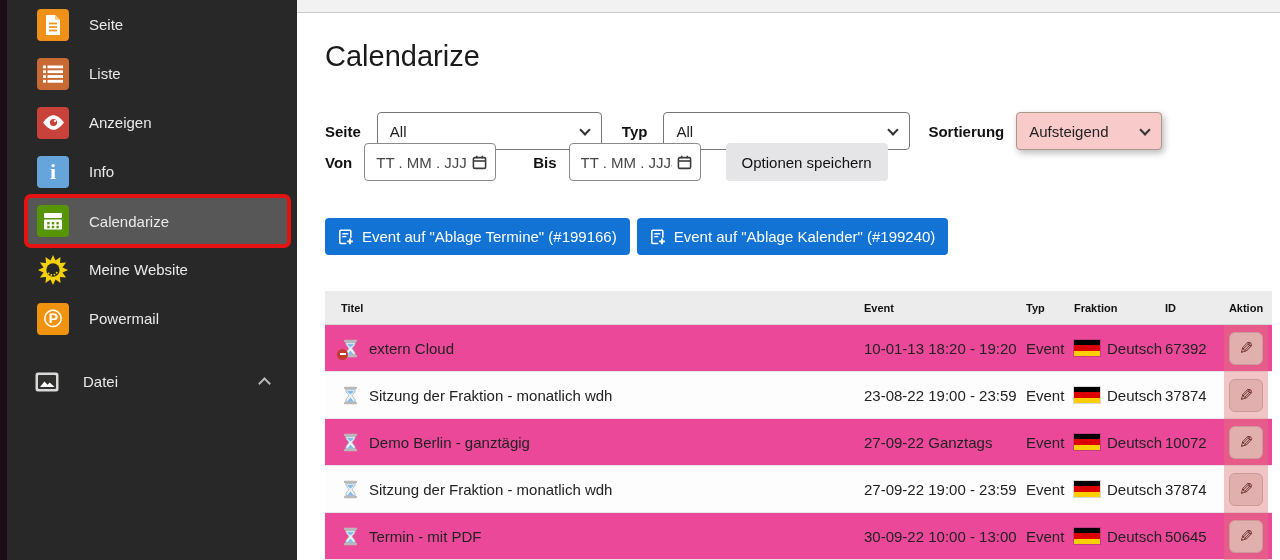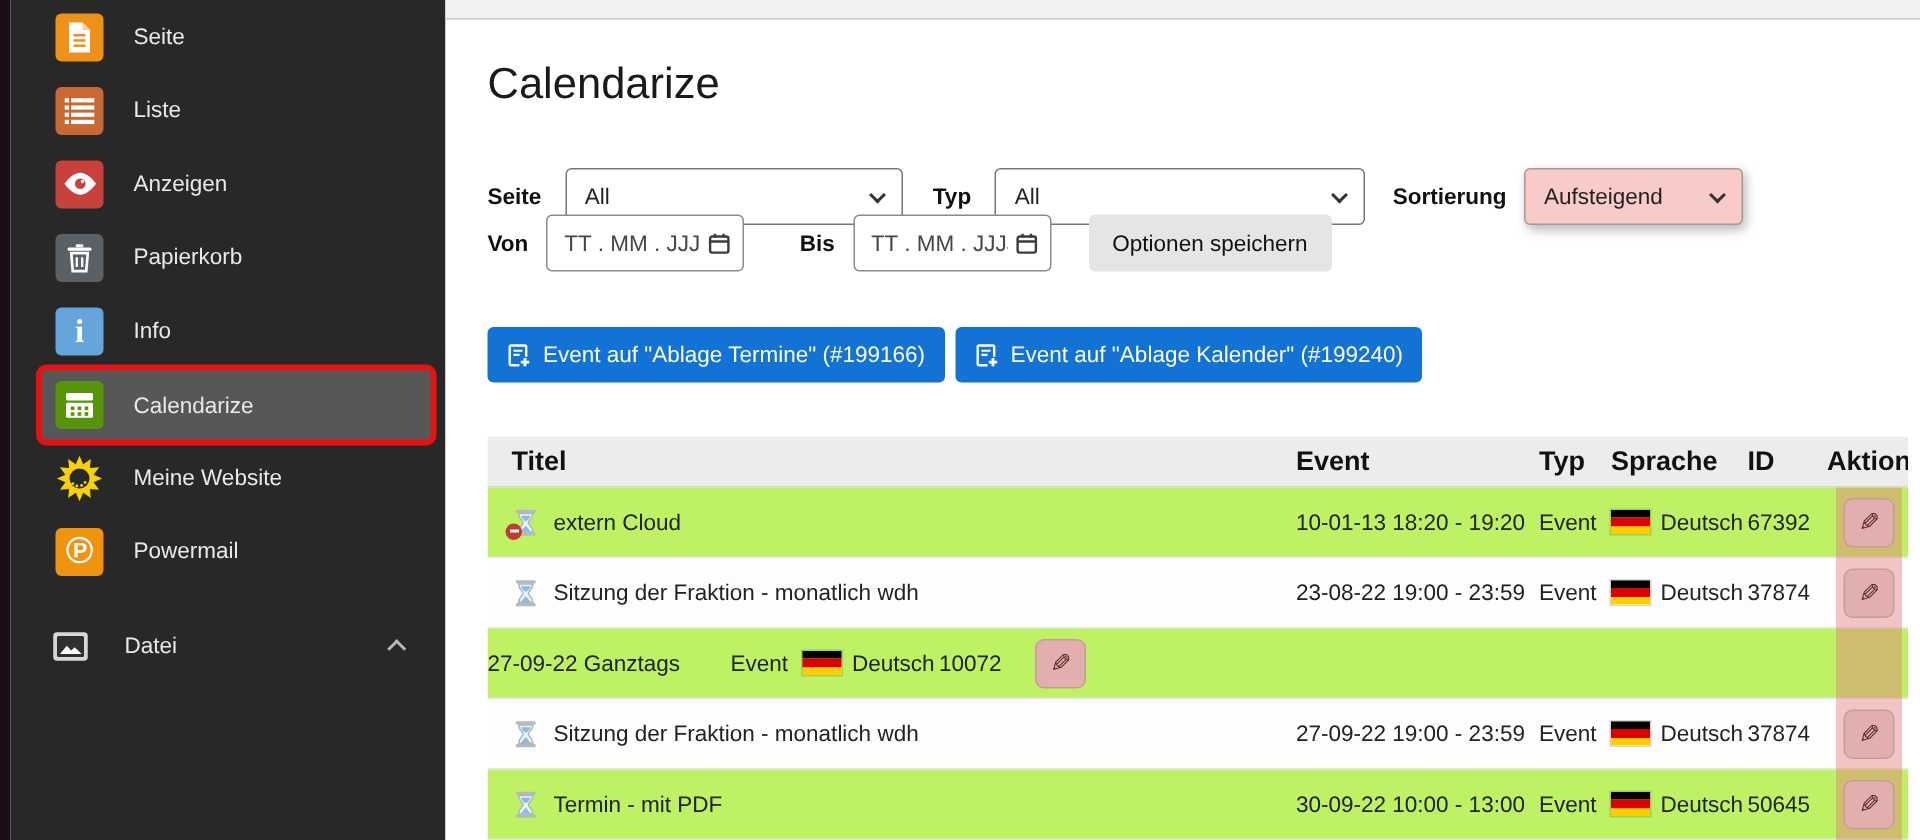--- a/index.html
+++ b/index.html
@@ -48,23 +48,23 @@
   .dateinput input { border:none; outline:none; width:100%; height:100%; border-radius:4px; padding:0 28px 0 11px; font-size:15px; color:#333; font-family:"Liberation Sans", sans-serif; background:transparent; }
   .dateinput input::placeholder { color:#474747; opacity:1; }
   .dateinput .cal { position:absolute; right:8px; top:11px; }
   .graybtn { height:38px; margin-left:25px; background:#e5e5e8; border:none; border-radius:4px; padding:0 16px; font-size:15px; color:#111; font-family:"Liberation Sans", sans-serif; cursor:pointer; }
 
   .btnrow { position:absolute; top:218px; left:28px; display:flex; gap:7px; }
   .bluebtn { height:37px; background:#1273d4; color:#fff; border:none; border-radius:4px; padding:0 13px; font-size:15px; display:flex; align-items:center; gap:8px; font-family:"Liberation Sans", sans-serif; cursor:pointer; }
 
   
   .table-wrap { position:absolute; top:291px; left:28px; width:947px; height:269px; overflow:hidden; }
-  .thead { display:flex; align-items:center; height:34px; background:#ececec; border-bottom:1px solid #d5d5d5; font-weight:bold; font-size:18px; color:#111; }
+  .thead { display:flex; align-items:center; height:34px; background:#ececec; border-bottom:1px solid #d5d5d5; font-weight:bold; font-size:11px; color:#111; }
   .trow { display:flex; align-items:center; height:47px; font-size:15px; color:#222; border-bottom:1px solid #e6e6e6; }
-  .trow.odd { background:#bef264; }
+  .trow.odd { background:#ec4899; }
   .trow.even { background:#fdfdfd; }
   .c-titel { flex:1; padding-left:16px; display:flex; align-items:center; gap:9px; }
   .c-datum { width:162px; flex:none; }
   .c-typ { width:48px; flex:none; }
   .c-sprache { width:91px; flex:none; display:flex; align-items:center; gap:7px; }
   .c-id { width:55px; flex:none; }
   .c-aktion { width:52px; flex:none; display:flex; justify-content:center; }
   .hgwrap { position:relative; width:19px; height:19px; flex:none; }
   .blocked { position:absolute; left:-4px; bottom:-2px; width:11px; height:11px; background:#c33c32; border-radius:50%; display:flex; align-items:center; justify-content:center; }
   .blocked i { display:block; width:6px; height:2px; background:#fff; }
@@ -116,32 +116,20 @@
       <span class="sq sq-anzeigen">
         <svg width="23" height="17" viewBox="0 0 22 16">
             <path d="M1 8c3.5-4.8 7-7 10-7s6.5 2.2 10 7c-3.5 4.8-7 7-10 7S4.5 12.8 1 8z" fill="#fff"></path>
             <circle cx="11" cy="8" r="3.4" fill="#c8413a"></circle>
             <circle cx="12.4" cy="6.6" r="1.1" fill="#fff"></circle>
           </svg>
       </span>
       <span class="label">Anzeigen</span>
     </div>
     <div class="nav-item">
-      <span class="sq sq-papierkorb">
-        <svg width="18" height="20" viewBox="0 0 18 20">
-            <rect x="1" y="3" width="16" height="2.2" rx="1" fill="#fff"></rect>
-            <rect x="6.5" y="0.8" width="5" height="2" rx="0.6" fill="#fff"></rect>
-            <path d="M3.5 6.8h11l-1 12H4.5z" fill="none" stroke="#fff" stroke-width="1.8"></path>
-            <line x1="7.2" y1="9.5" x2="7.2" y2="16" stroke="#fff" stroke-width="1.5"></line>
-            <line x1="10.8" y1="9.5" x2="10.8" y2="16" stroke="#fff" stroke-width="1.5"></line>
-          </svg>
-      </span>
-      <span class="label">Papierkorb</span>
-    </div>
-    <div class="nav-item">
       <span class="sq sq-info">
           <span class="info-i">i</span>
         </span>
       <span class="label">Info</span>
     </div>
     <div class="nav-item active">
       <span class="sq sq-calendarize">
         <svg width="20" height="20" viewBox="0 0 20 20">
             <rect x="1" y="2" width="18" height="5" rx="1" fill="#fff"></rect>
             <rect x="1" y="8.5" width="18" height="10" rx="1" fill="#fff"></rect>
@@ -266,21 +254,21 @@
       </button>
     </div>
 
     <div class="table-wrap">
       <div class="aktion-overlay"></div>
 
       <div class="thead">
         <div class="c-titel">Titel</div>
         <div class="c-datum">Event</div>
         <div class="c-typ">Typ</div>
-        <div class="c-sprache">Sprache</div>
+        <div class="c-sprache">Fraktion</div>
         <div class="c-id">ID</div>
         <div class="c-aktion">Aktion</div>
       </div>
 
       <div class="trow odd">
         <div class="c-titel">
           <span class="hgwrap">
             <svg width="19" height="19" viewBox="0 0 20 20">
                 <rect x="3" y="0.8" width="14" height="2.4" rx="1" fill="#b9b9b9"></rect>
                 <rect x="3" y="16.8" width="14" height="2.4" rx="1" fill="#b9b9b9"></rect>
@@ -337,20 +325,32 @@
           </div>
         <div class="c-id">37874</div>
         <div class="c-aktion">
             <button class="pencilbtn">
               <span>✎</span>
             </button>
           </div>
       </div>
 
       <div class="trow odd">
+        <div class="c-titel">
+          <span class="hgwrap">
+            <svg width="19" height="19" viewBox="0 0 20 20">
+                <rect x="3" y="0.8" width="14" height="2.4" rx="1" fill="#b9b9b9"></rect>
+                <rect x="3" y="16.8" width="14" height="2.4" rx="1" fill="#b9b9b9"></rect>
+                <path d="M5 3.5h10c0 4-3.2 5-3.2 6.5s3.2 2.5 3.2 6.5H5c0-4 3.2-5 3.2-6.5S5 7.5 5 3.5z" fill="#eef3f6" stroke="#adb5ba" stroke-width="1"></path>
+                <path d="M6.5 5h7c-.6 2.2-2.4 3-3.5 4-1.1-1-2.9-1.8-3.5-4z" fill="#85bdea"></path>
+                <path d="M10 12l3.5 4.2h-7z" fill="#85bdea"></path>
+              </svg>
+          </span>
+          <span>Demo Berlin - ganztägig</span>
+        </div>
         <div class="c-datum">27-09-22 Ganztags</div>
         <div class="c-typ">Event</div>
         <div class="c-sprache">
             <span class="flag">
               <b class="f1"></b>
               <b class="f2"></b>
               <b class="f3"></b>
             </span>
             <span>Deutsch</span>
           </div>

